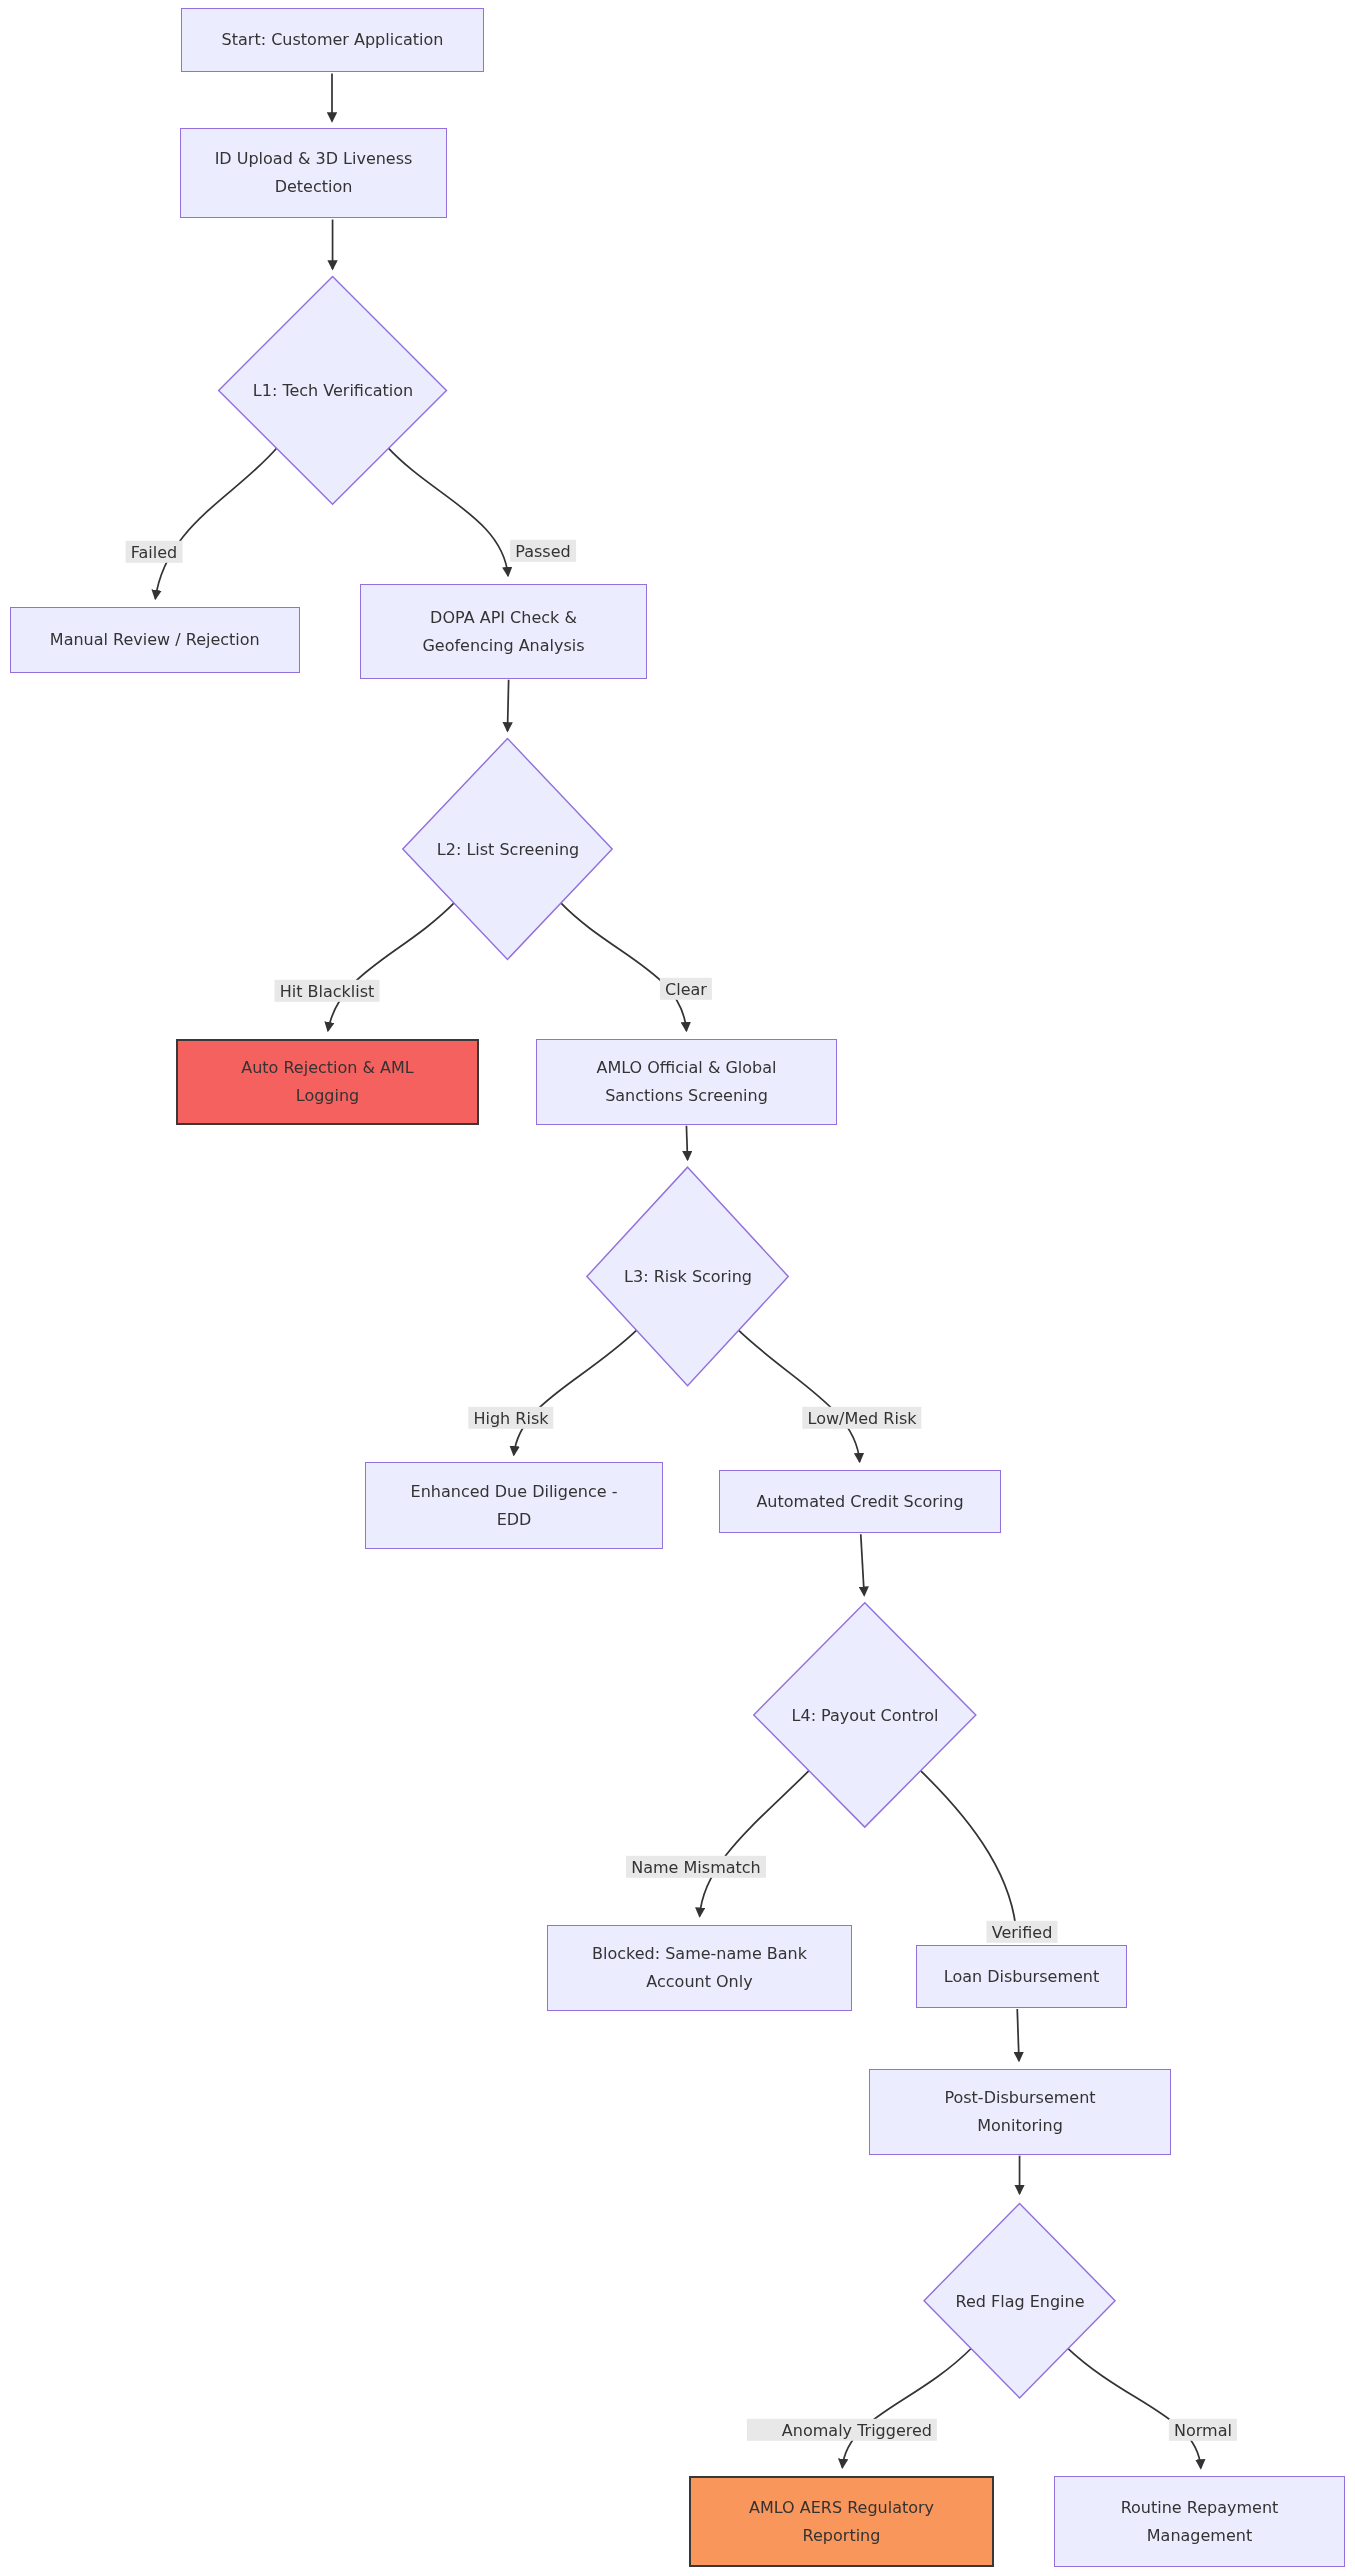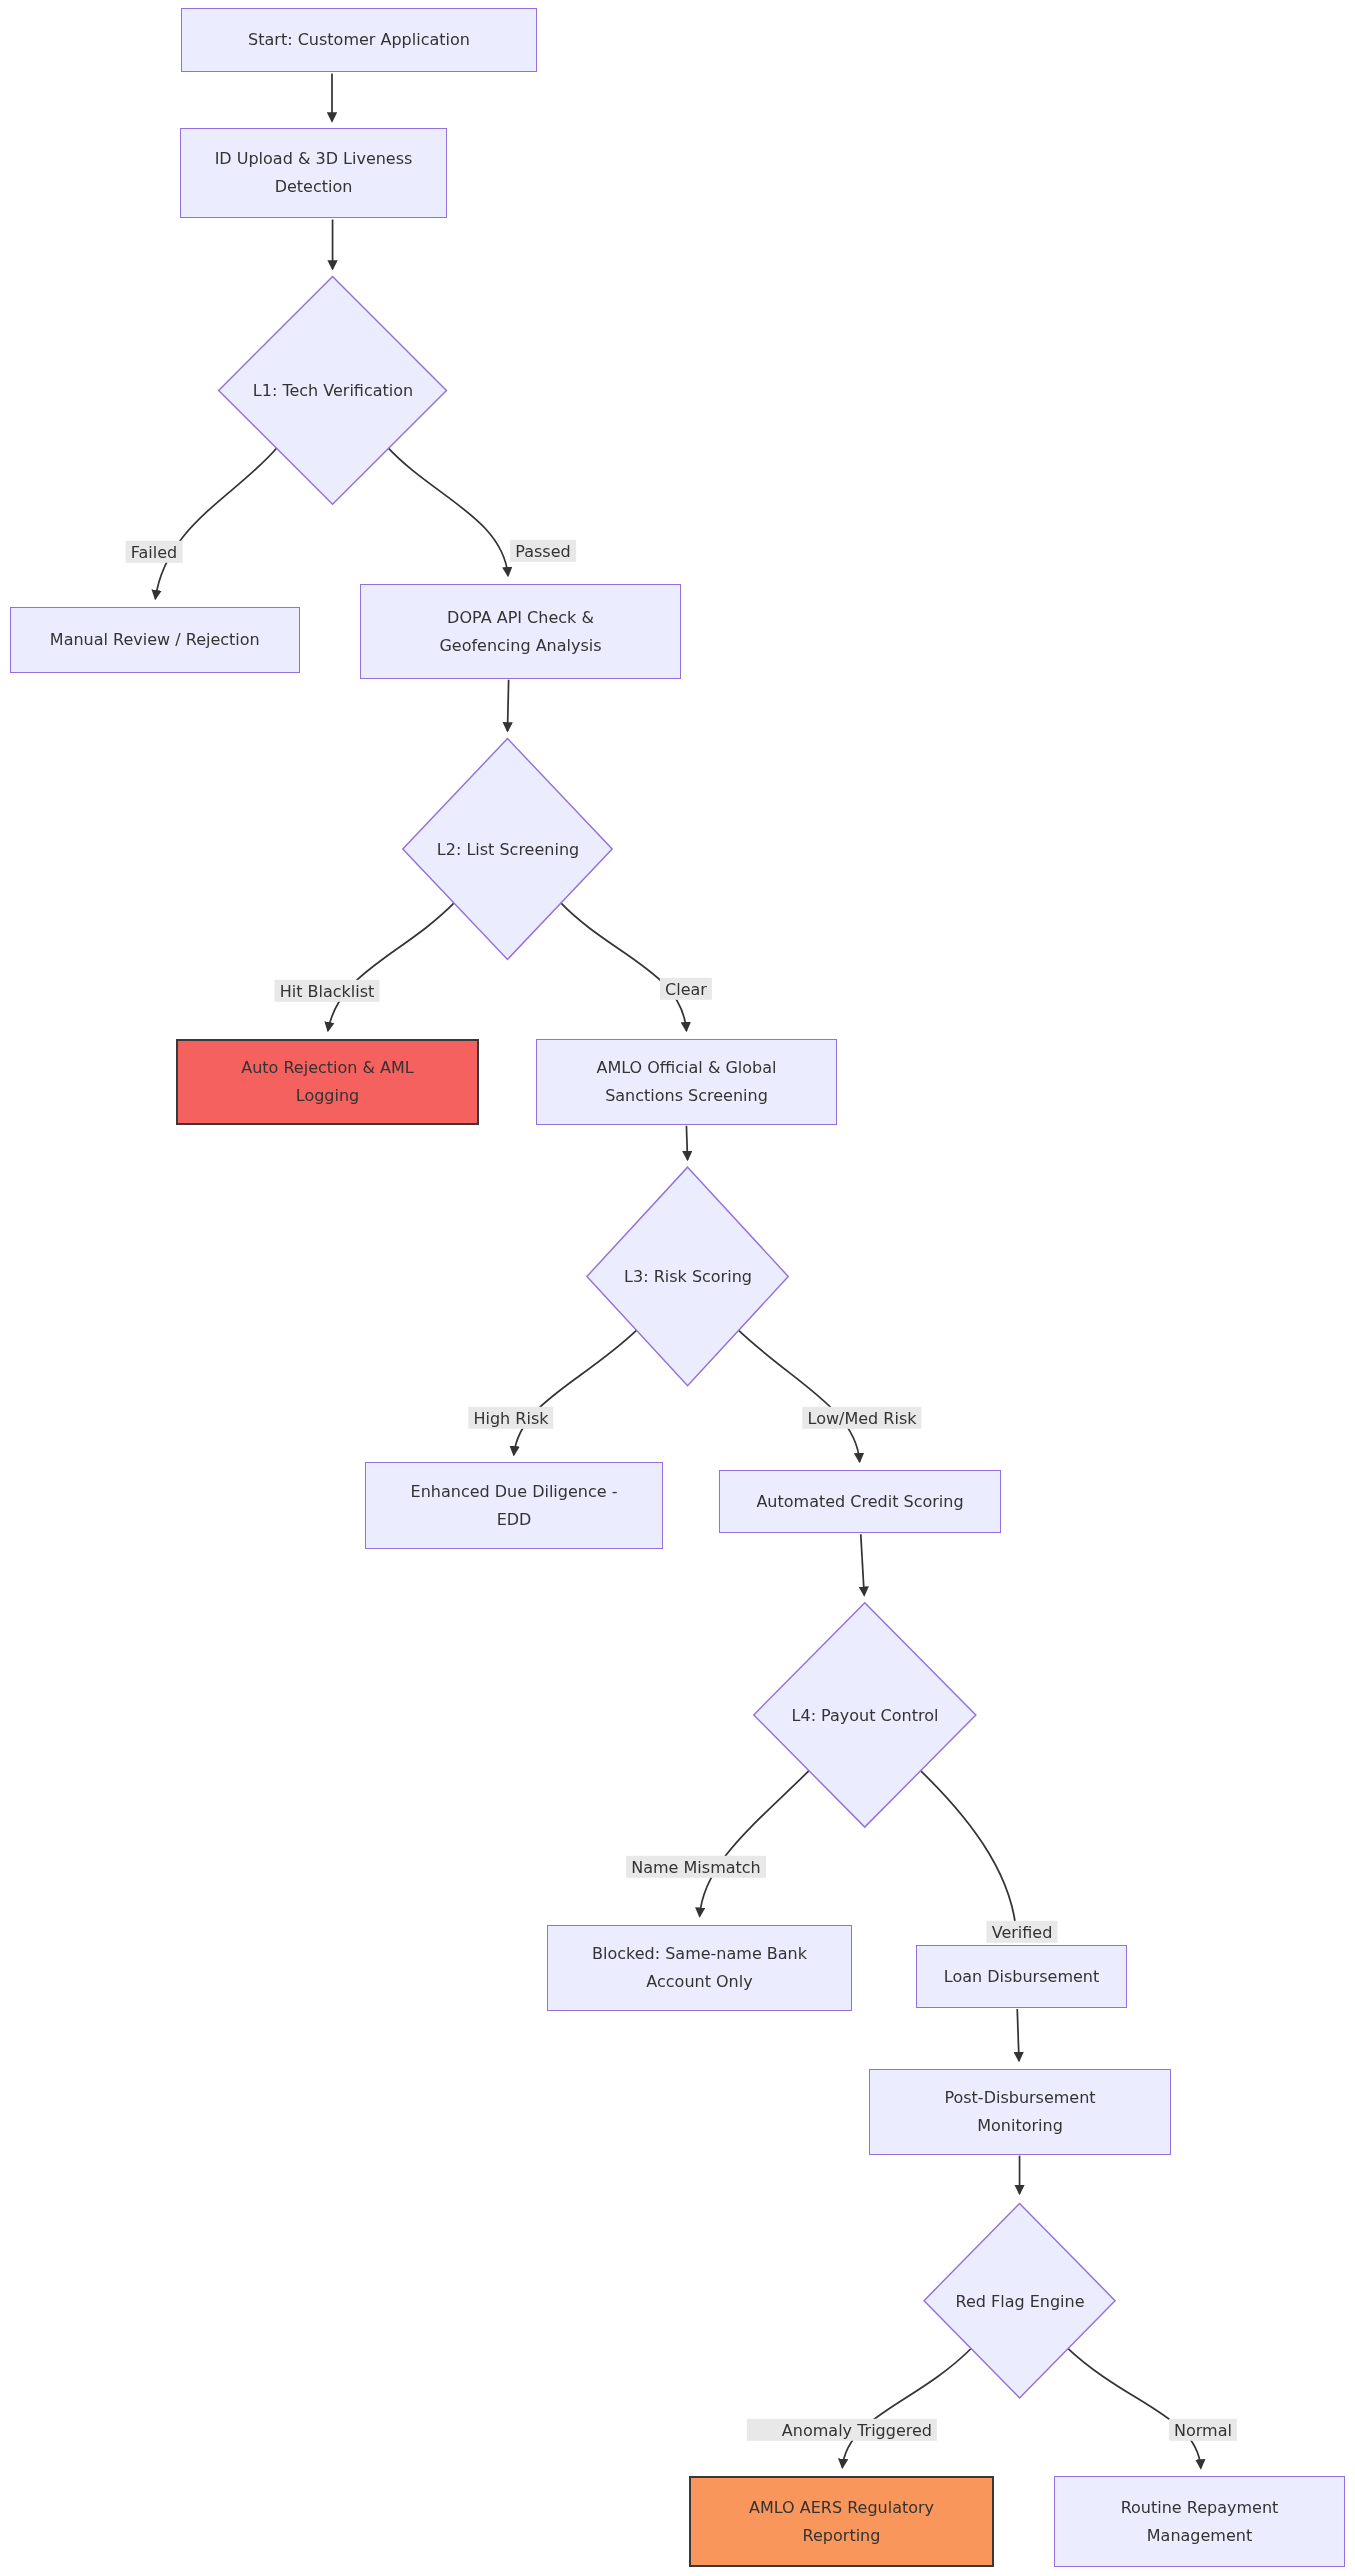--- a/index.html
+++ b/index.html
@@ -70,28 +70,28 @@
   <path class="edge" d="M 1690 4079 C 1592 4178, 1472 4198, 1464 4288" marker-end="url(#arrow)"></path>
   <path class="edge" d="M 1854 4079 C 1958 4178, 2082 4198, 2087 4289" marker-end="url(#arrow)"></path>
 
   <polygon class="diamond" points="578,480 776,678 578,876 380,678"></polygon>
   <polygon class="diamond" points="882,1283 1064,1475 882,1667 700,1475"></polygon>
   <polygon class="diamond" points="1195,2028 1370,2218 1195,2408 1020,2218"></polygon>
   <polygon class="diamond" points="1503,2785 1696,2980 1503,3175 1310,2980"></polygon>
   <polygon class="diamond" points="1772,3829 1938,3998 1772,4167 1606,3998"></polygon>
 </svg>
 
-<div class="node" style="left:181px;top:8px;width:356px;height:64px;">Start: Customer Application</div>
+<div class="node" style="left:181px;top:8px;width:303px;height:64px;">Start: Customer Application</div>
 
 <div class="node" style="left:180px;top:128px;width:267px;height:90px;">ID Upload &amp; 3D Liveness
 Detection</div>
 
 <div class="node" style="left:9.8px;top:607px;width:290px;height:66px;">Manual Review / Rejection</div>
 
-<div class="node" style="left:360px;top:584px;width:321px;height:95px;">DOPA API Check &amp;
+<div class="node" style="left:360px;top:584px;width:287px;height:95px;">DOPA API Check &amp;
 Geofencing Analysis</div>
 
 <div class="node alert" style="left:176px;top:1039px;width:303px;height:86px;">Auto Rejection &amp; AML
 Logging</div>
 
 <div class="node" style="left:536px;top:1039px;width:301px;height:86px;">AMLO Official &amp; Global
 Sanctions Screening</div>
 
 <div class="node" style="left:365px;top:1462px;width:298px;height:87px;">Enhanced Due Diligence -
 EDD</div>

